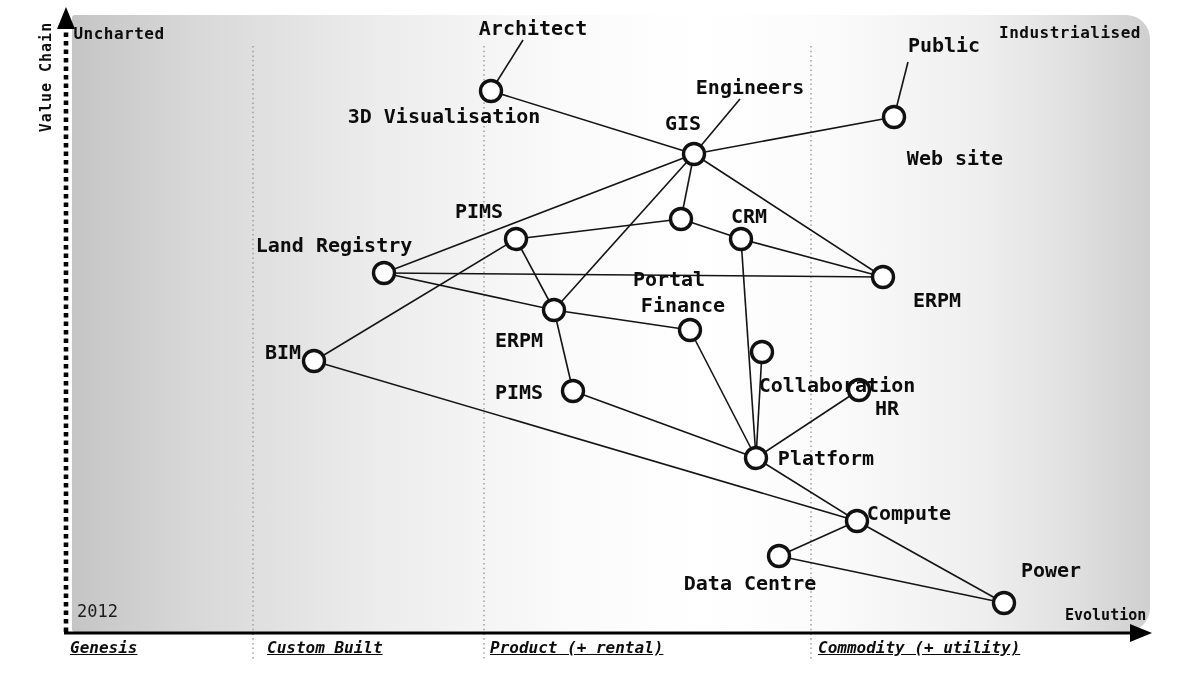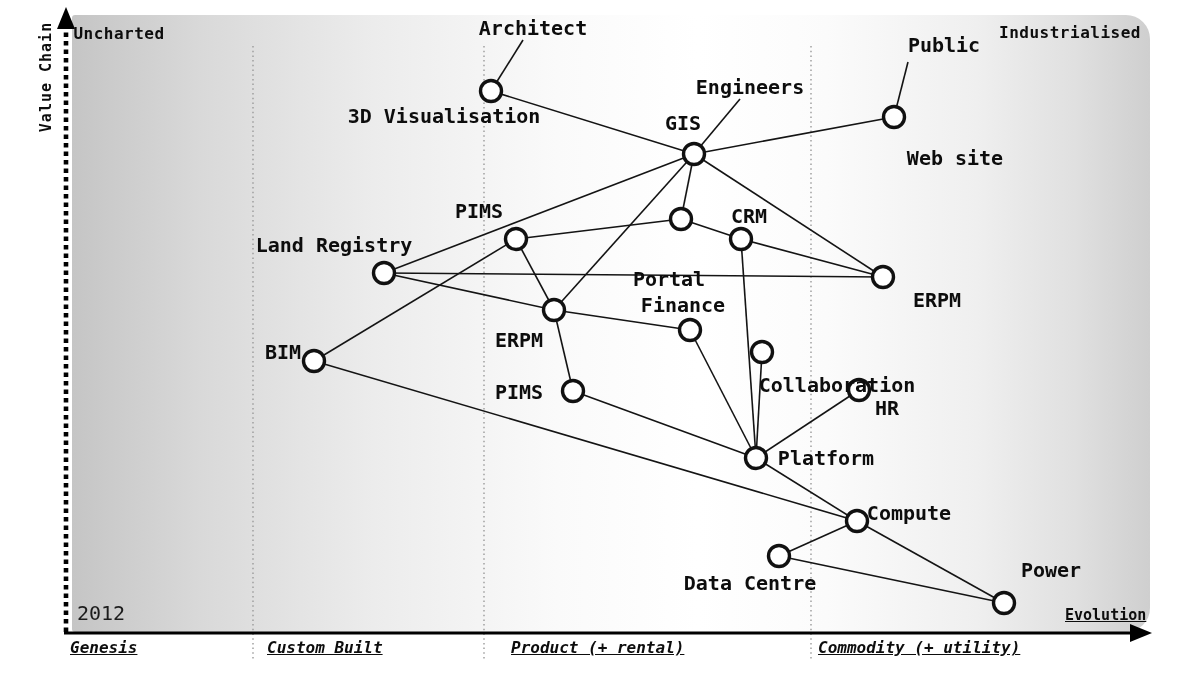--- a/index.html
+++ b/index.html
@@ -3,21 +3,21 @@
 <meta charset="utf-8">
 <style>
   html,body{margin:0;padding:0;background:#ffffff;width:1200px;height:675px;overflow:hidden;}
   #stage{position:relative;width:1200px;height:675px;font-family:"DejaVu Sans Mono",monospace;color:#111;}
   #map-bg{position:absolute;left:72px;top:15px;width:1078px;height:617px;
     background:linear-gradient(90deg,#c5c5c5 0%,#d9d9d9 12%,#ececec 28%,#fafafa 45%,#ffffff 58%,#fbfbfb 70%,#efefef 84%,#e0e0e0 93%,#cfcfcf 100%);
     border-radius:3px 24px 24px 3px;}
   svg{position:absolute;left:0;top:0;}
   .lbl{position:absolute;transform:translate(-50%,-50%);white-space:nowrap;font-weight:700;font-size:20px;line-height:1;color:#0d0d0d;}
   .corner{font-size:16px;letter-spacing:0.5px;}
-  .year{font-weight:400;font-size:20px;color:#1c1c1c;transform:none;}
+  .year{font-weight:400;font-size:17px;color:#1c1c1c;transform:none;}
   .stage{transform:none;font-style:italic;font-size:16px;text-decoration:underline;}
   .evo{transform:none;font-style:normal;font-size:15px;}
   .vchain{transform:translate(-50%,-50%) rotate(-90deg);font-size:15px;letter-spacing:1px;}
   .edge{stroke:#141414;stroke-width:1.6;fill:none;}
   .node-circle{fill:#ffffff;stroke:#111111;stroke-width:3.4;}
   .boundary{stroke:#9a9a9a;stroke-width:1.4;stroke-dasharray:1.5 3.2;}
   .axis{stroke:#000;stroke-width:3.2;}
   .yaxis{stroke:#000;stroke-width:4.6;stroke-dasharray:4.5 4;}
 </style>
 </head>
@@ -90,23 +90,23 @@
     <polygon points="1152,633 1130,624 1130,642" fill="#000"></polygon>
   </svg>
 
   <div id="labels">
     <div class="lbl corner" style="left:119px;top:34px;">Uncharted</div>
     <div class="lbl corner" style="left:1070px;top:33px;">Industrialised</div>
     <div class="lbl vchain" style="left:46px;top:77px;">Value Chain</div>
     <div class="lbl year" style="left:77px;top:603px;">2012</div>
     <div class="lbl stage" style="left:70px;top:640px;">Genesis</div>
     <div class="lbl stage" style="left:267px;top:640px;">Custom Built</div>
-    <div class="lbl stage" style="left:490px;top:640px;margin-left:21px;">Product (+ rental)</div>
+    <div class="lbl stage" style="left:490px;top:640px;">Product (+ rental)</div>
     <div class="lbl stage" style="left:818px;top:640px;">Commodity (+ utility)</div>
-    <div class="lbl evo" style="left:1065px;top:608px;text-decoration:underline;">Evolution</div>
+    <div class="lbl evo" style="left:1065px;top:608px;">Evolution</div>
   <div class="lbl" style="left: 533px; top: 28px;">Architect</div>
       <div class="lbl" style="left: 750px; top: 87px;">Engineers</div>
       <div class="lbl" style="left: 944px; top: 45px;">Public</div>
       <div class="lbl" style="left: 444px; top: 116px;">3D Visualisation</div>
       <div class="lbl" style="left: 683px; top: 123px;">GIS</div>
       <div class="lbl" style="left: 944px; top: 158px; padding-left: 22px;">Web site</div>
       <div class="lbl" style="left: 479px; top: 211px;">PIMS</div>
       <div class="lbl" style="left: 669px; top: 236px; margin-top: 43px;">Portal</div>
       <div class="lbl" style="left: 749px; top: 216px;">CRM</div>
       <div class="lbl" style="left: 334px; top: 245px;">Land Registry</div>

